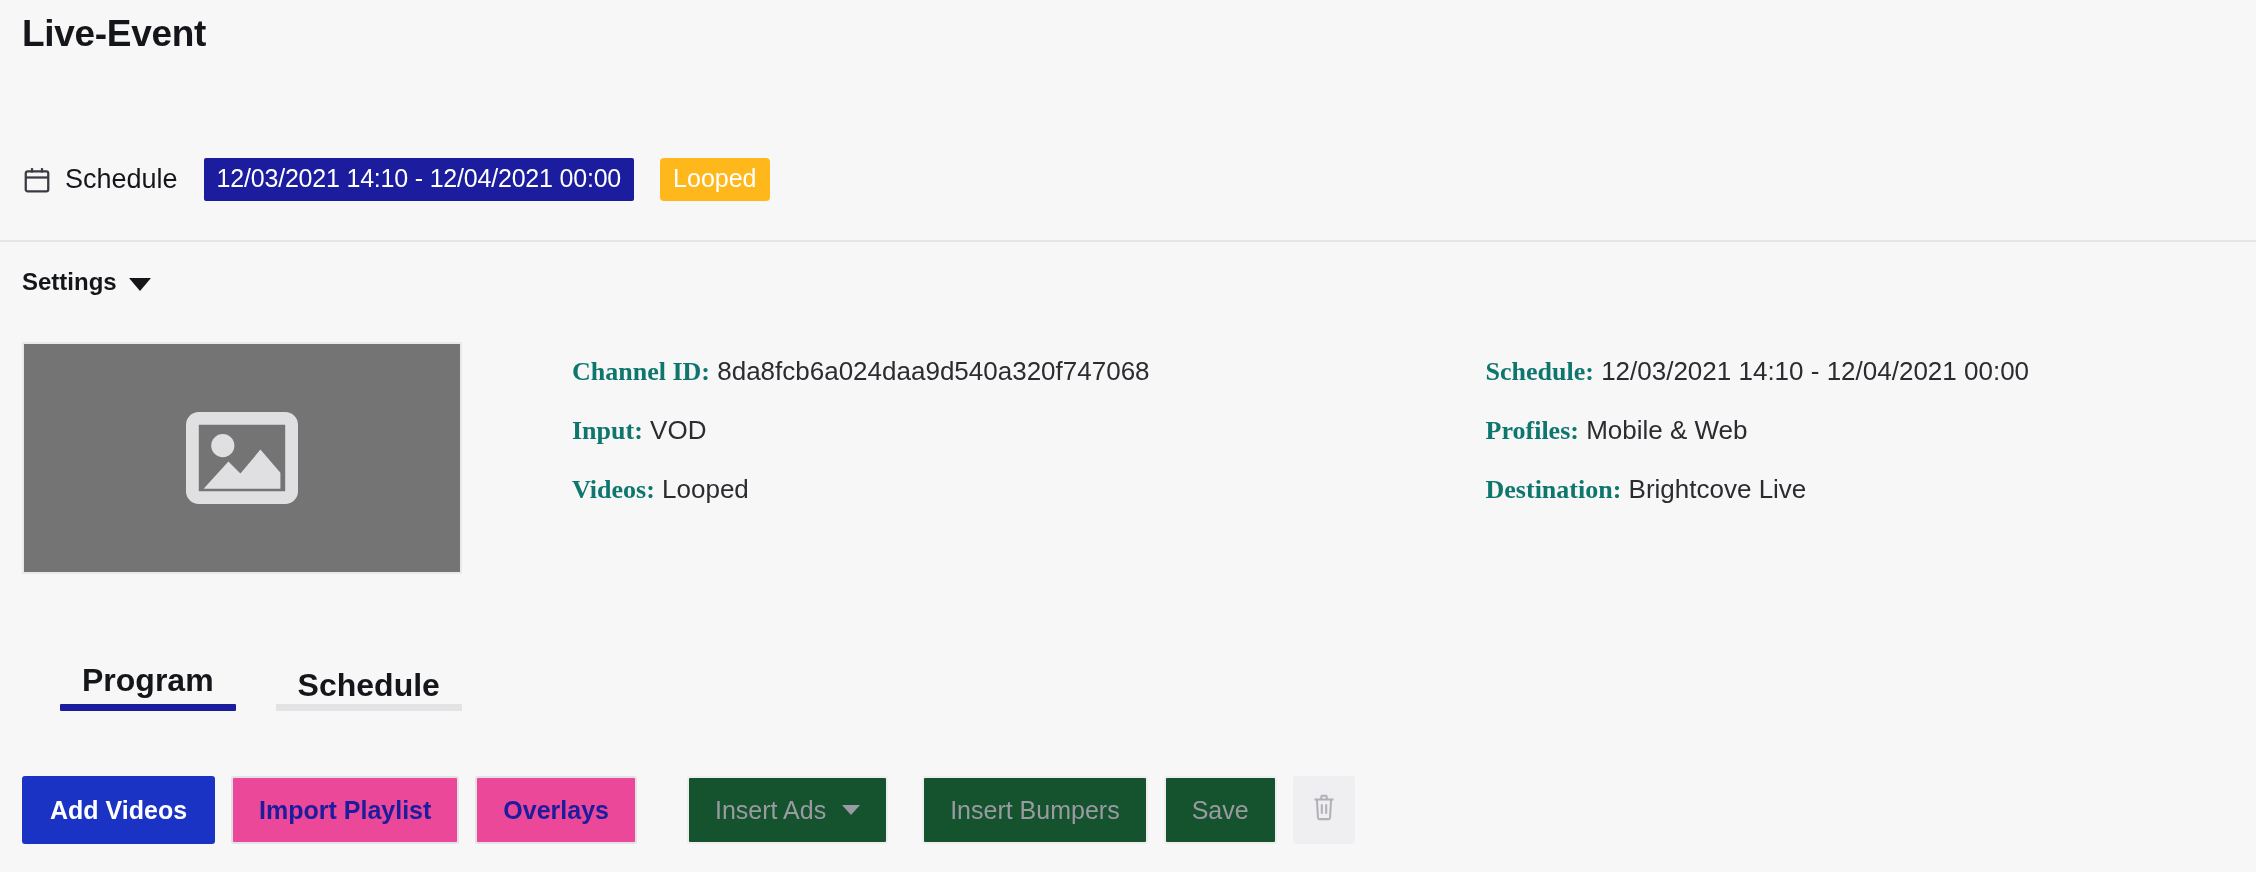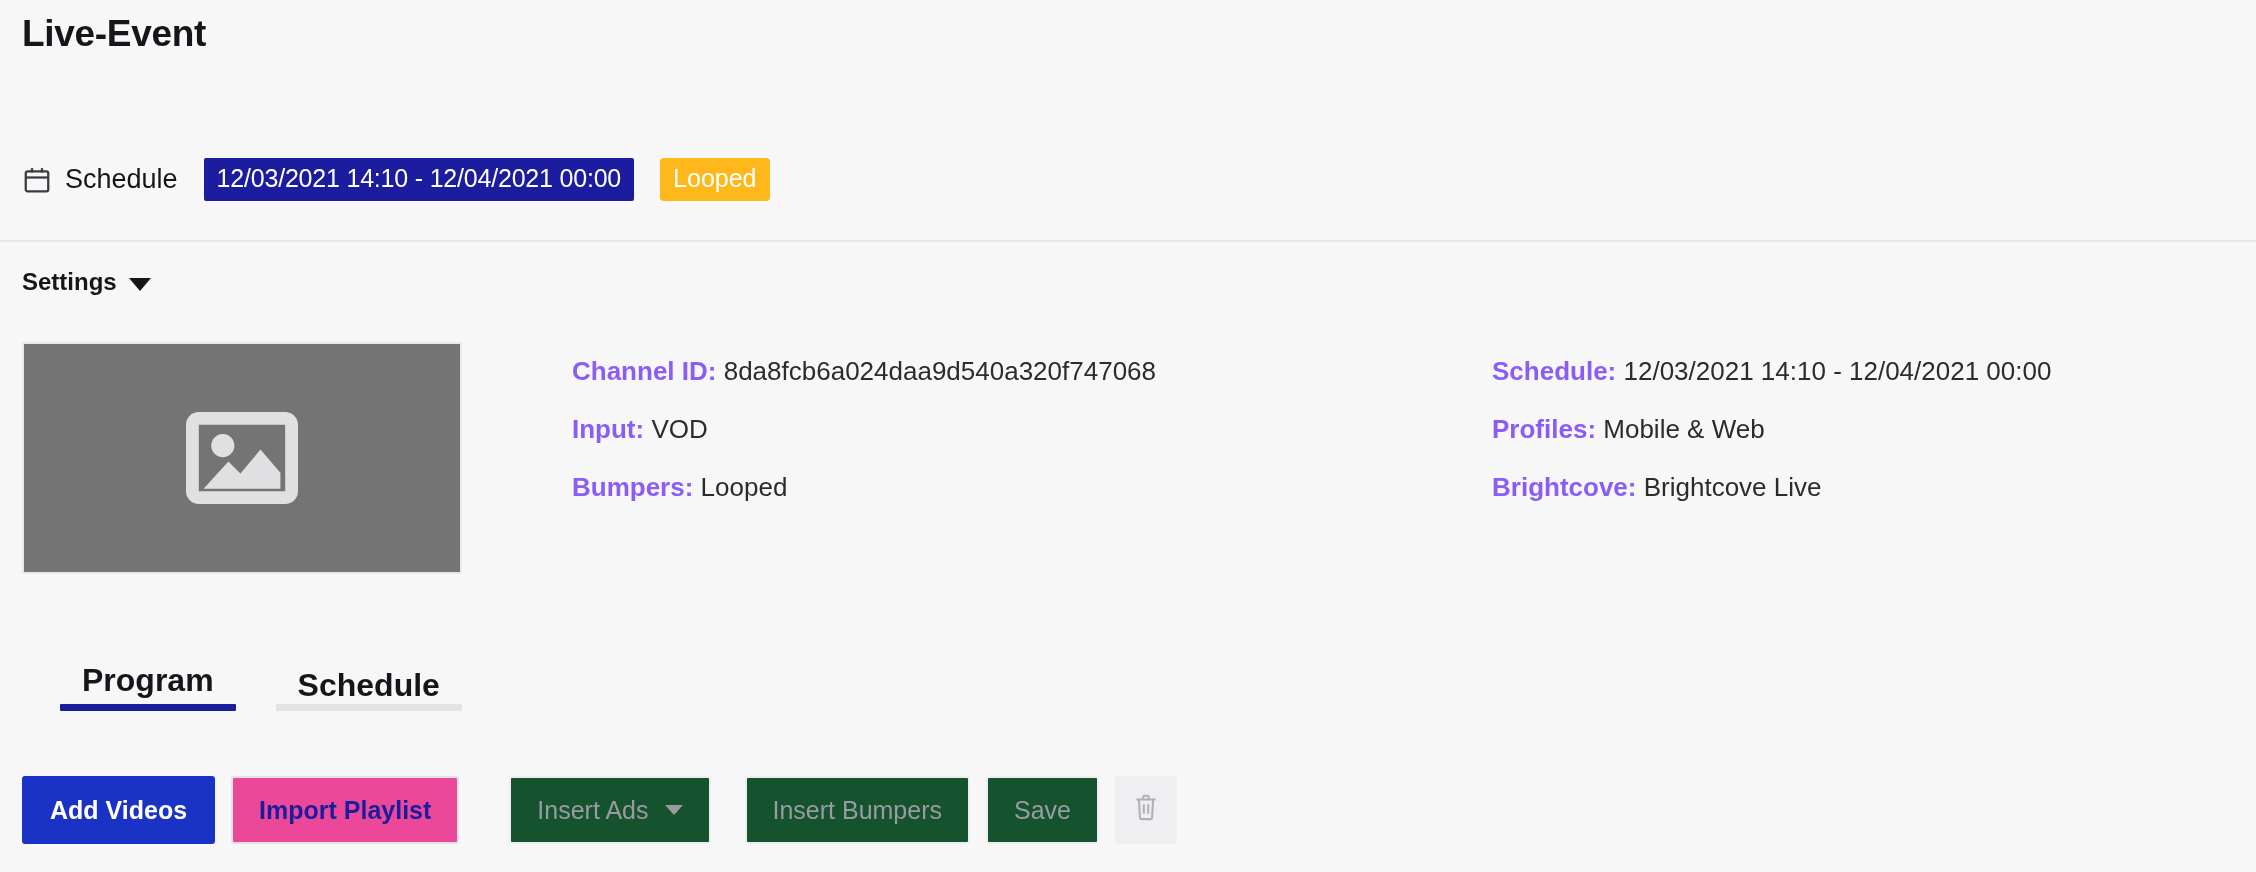--- a/index.html
+++ b/index.html
@@ -135,21 +135,22 @@
   .detail-col.col-right { margin-left: 336px; }
 
   .detail-row {
     font-size: 26px;
     line-height: 58px;
     color: #2b2b30;
     white-space: nowrap;
   }
   .detail-row .k {
     font-weight: bold;
-    color: #8b5cf6;
+    color: #0f766e;
+    font-family: Liberation Serif, serif;
   }
   .detail-row .v { color: #2b2b30; }
 
   
   .tabs {
     position: absolute;
     left: 60px;
     top: 662px;
     display: flex;
     align-items: flex-end;
@@ -277,36 +278,36 @@
     <div class="detail-col col-left">
       <div class="detail-row">
         <span class="k">Channel ID:</span>
         <span class="v">8da8fcb6a024daa9d540a320f747068</span>
       </div>
       <div class="detail-row">
         <span class="k">Input:</span>
         <span class="v">VOD</span>
       </div>
       <div class="detail-row">
-        <span class="k">Bumpers:</span>
+        <span class="k">Videos:</span>
         <span class="v">Looped</span>
       </div>
     </div>
 
     <div class="detail-col col-right">
       <div class="detail-row">
         <span class="k">Schedule:</span>
         <span class="v">12/03/2021 14:10 - 12/04/2021 00:00</span>
       </div>
       <div class="detail-row">
         <span class="k">Profiles:</span>
         <span class="v">Mobile &amp; Web</span>
       </div>
       <div class="detail-row">
-        <span class="k">Brightcove:</span>
+        <span class="k">Destination:</span>
         <span class="v">Brightcove Live</span>
       </div>
     </div>
 
   </div>
 
   <div class="tabs">
     <div class="tab active">
       <span>Program</span>
       <span class="bar"></span>
@@ -320,20 +321,23 @@
   <div class="btn-row">
 
     <div class="btn primary">
       <span>Add Videos</span>
     </div>
 
     <div class="btn secondary">
       <span>Import Playlist</span>
     </div>
 
+    <div class="btn secondary">
+      <span>Overlays</span>
+    </div>
 
     <div class="btn disabled" style="margin-left:34px;">
       <span>Insert Ads</span>
       <span class="chev"></span>
     </div>
 
     <div class="btn disabled" style="margin-left:18px;">
       <span>Insert Bumpers</span>
     </div>
 

